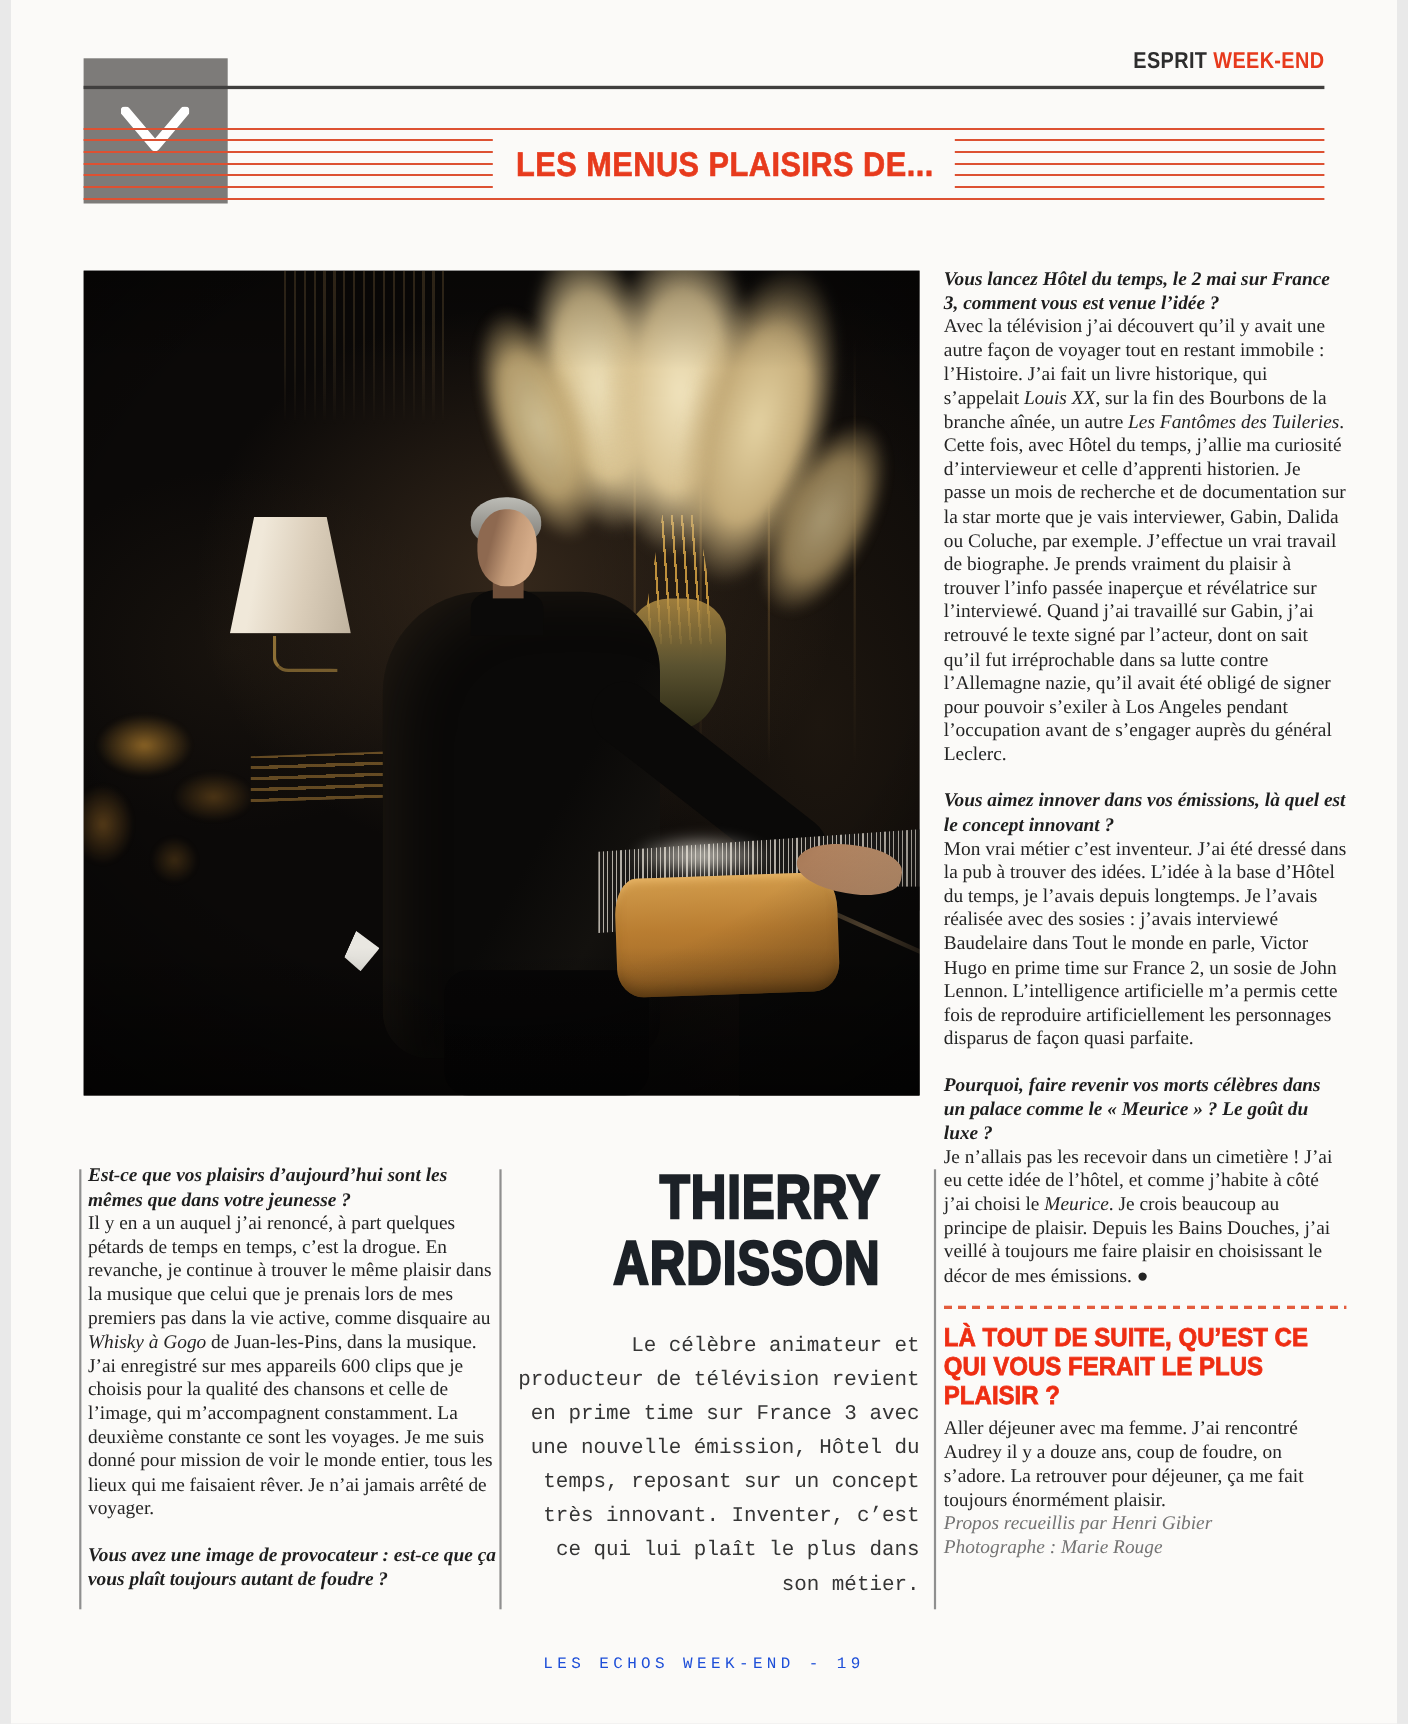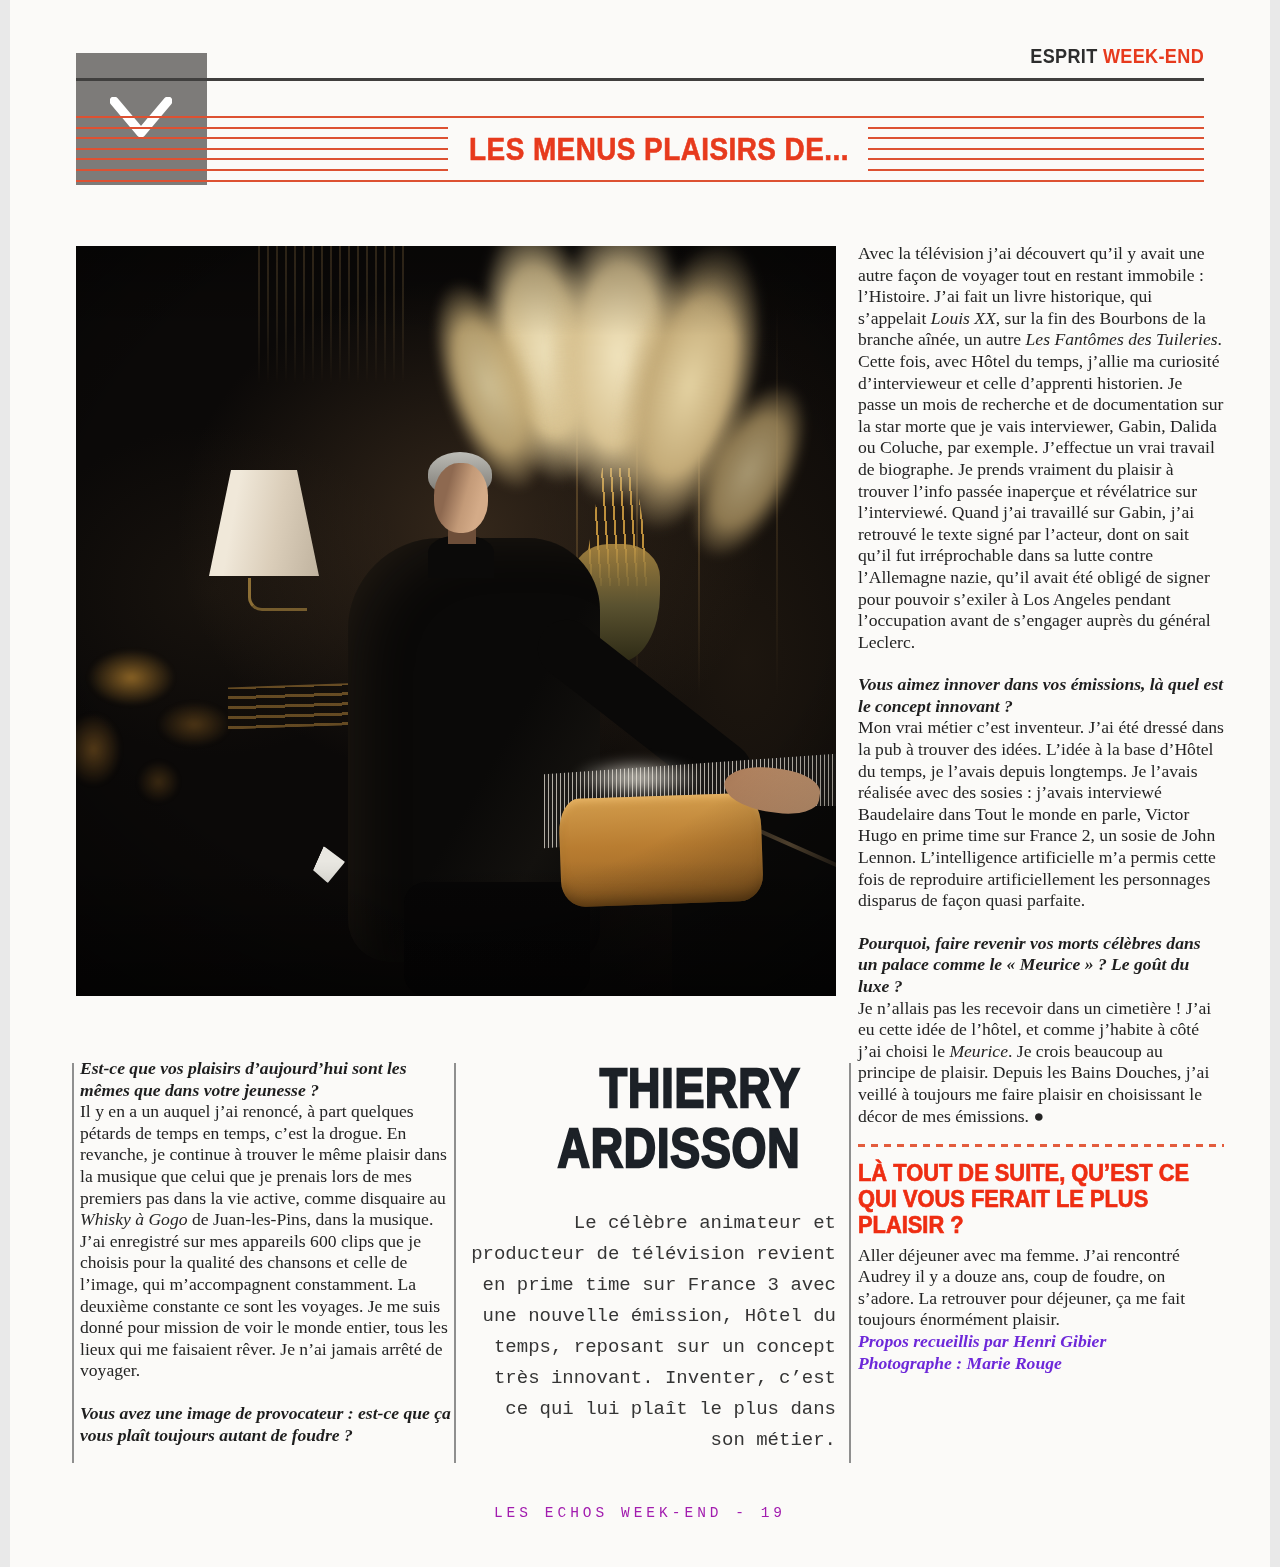--- a/index.html
+++ b/index.html
@@ -94,39 +94,39 @@
 
   
   .col-rule{position:absolute;top:1063px;height:400px;width:2px;background:#8f8f8f;}
   .r1{left:62px;} .r2{left:444px;} .r3{left:839px;}
   .text-col{position:absolute;font-size:17.6px;line-height:21.6px;color:#242424;}
   .left-col{left:70px;top:1058px;width:372px;}
   .right-col{left:848px;top:243px;width:366px;}
   .text-col p{margin:0;}
   .text-col p.question{font-weight:700;font-style:italic;margin-top:21px;color:#1e1e1e;}
   .text-col p:first-child{margin-top:0;}
-  .text-col p.byline{font-weight:700;font-style:italic;color:#6d28d9;}
+  .text-col p.byline{font-weight:400;font-style:italic;color:#737373;}
   .text-col em{font-style:italic;}
   .red-heading{font-family:"Liberation Sans",sans-serif;font-weight:700;font-size:23.5px;line-height:26px;
      color:#ee2d12;-webkit-text-stroke:.7px #ee2d12;transform:scaleX(.93);transform-origin:left center;
      margin:6px 0 7px !important;}
   .dashed-sep{margin:17px 0 13px;height:2.4px;
      background:repeating-linear-gradient(90deg,#e35c3d 0 7px,transparent 7px 13px);}
 
   
   .center-col{position:absolute;left:452px;top:1058px;width:376px;text-align:right;}
   .big-title{font-family:"Liberation Sans",sans-serif;font-weight:700;font-size:56px;line-height:60px;
      color:#1c2127;-webkit-text-stroke:2.4px #1c2127;letter-spacing:1px;
      transform:scaleX(.8);transform-origin:center top;margin:0;}
   .deck{margin:30px auto 0;width:372px;font-family:"Liberation Mono",monospace;
      font-size:19px;line-height:31px;color:#353535;}
 
   
   .footer{position:absolute;left:0;right:0;top:1505px;text-align:center;
-     font-family:"Liberation Mono",monospace;font-size:14.5px;letter-spacing:4px;color:#a21caf;}
+     font-family:"Liberation Mono",monospace;font-size:14.5px;letter-spacing:4px;color:#1d4ed8;}
 </style>
 </head>
 <body>
 
 <div class="page">
 
   <div class="eyebrow">
     <span class="dark">ESPRIT</span>
     <span class="red">WEEK-END</span>
   </div>
@@ -186,20 +186,21 @@
       <p class="question"><span>Vous avez une image de provocateur : est-ce que ça vous plaît toujours autant de foudre ?</span></p>
     </div>
 
   <div class="center-col">
     <h1 class="big-title">THIERRY</h1>
     <h1 class="big-title">ARDISSON</h1>
     <div class="deck">Le célèbre animateur et producteur de télévision revient en prime time sur France 3 avec une nouvelle émission, Hôtel du temps, reposant sur un concept très innovant. Inventer, c’est ce qui lui plaît le plus dans son métier.</div>
   </div>
 
   <div class="text-col right-col">
+      <p class="question"><span>Vous lancez Hôtel du temps, le 2 mai sur France 3, comment vous est venue l’idée ?</span></p>
       <p class="answer"><span>Avec la télévision j’ai découvert qu’il y avait une autre façon de voyager tout en restant immobile : l’Histoire. J’ai fait un livre historique, qui s’appelait </span><em>Louis XX</em><span>, sur la fin des Bourbons de la branche aînée, un autre </span><em>Les Fantômes des Tuileries</em><span>. Cette fois, avec Hôtel du temps, j’allie ma curiosité d’intervieweur et celle d’apprenti historien. Je passe un mois de recherche et de documentation sur la star morte que je vais interviewer, Gabin, Dalida ou Coluche, par exemple. J’effectue un vrai travail de biographe. Je prends vraiment du plaisir à trouver l’info passée inaperçue et révélatrice sur l’interviewé. Quand j’ai travaillé sur Gabin, j’ai retrouvé le texte signé par l’acteur, dont on sait qu’il fut irréprochable dans sa lutte contre l’Allemagne nazie, qu’il avait été obligé de signer pour pouvoir s’exiler à Los Angeles pendant l’occupation avant de s’engager auprès du général Leclerc.</span></p>
       <p class="question"><span>Vous aimez innover dans vos émissions, là quel est le concept innovant ?</span></p>
       <p class="answer"><span>Mon vrai métier c’est inventeur. J’ai été dressé dans la pub à trouver des idées. L’idée à la base d’Hôtel du temps, je l’avais depuis longtemps. Je l’avais réalisée avec des sosies : j’avais interviewé Baudelaire dans Tout le monde en parle, Victor Hugo en prime time sur France 2, un sosie de John Lennon. L’intelligence artificielle m’a permis cette fois de reproduire artificiellement les personnages disparus de façon quasi parfaite.</span></p>
       <p class="question"><span>Pourquoi, faire revenir vos morts célèbres dans un palace comme le « Meurice » ? Le goût du luxe ?</span></p>
       <p class="answer"><span>Je n’allais pas les recevoir dans un cimetière ! J’ai eu cette idée de l’hôtel, et comme j’habite à côté j’ai choisi le </span><em>Meurice</em><span>. Je crois beaucoup au principe de plaisir. Depuis les Bains Douches, j’ai veillé à toujours me faire plaisir en choisissant le décor de mes émissions. ●</span></p>
       <div class="dashed-sep"></div>
       <p class="red-heading"><span>LÀ TOUT DE SUITE, QU’EST CE QUI VOUS FERAIT LE PLUS PLAISIR ?</span></p>
       <p class="answer"><span>Aller déjeuner avec ma femme. J’ai rencontré Audrey il y a douze ans, coup de foudre, on s’adore. La retrouver pour déjeuner, ça me fait toujours énormément plaisir.</span></p>
       <p class="byline"><span>Propos recueillis par Henri Gibier</span></p>
       <p class="byline"><span>Photographe : Marie Rouge</span></p>

